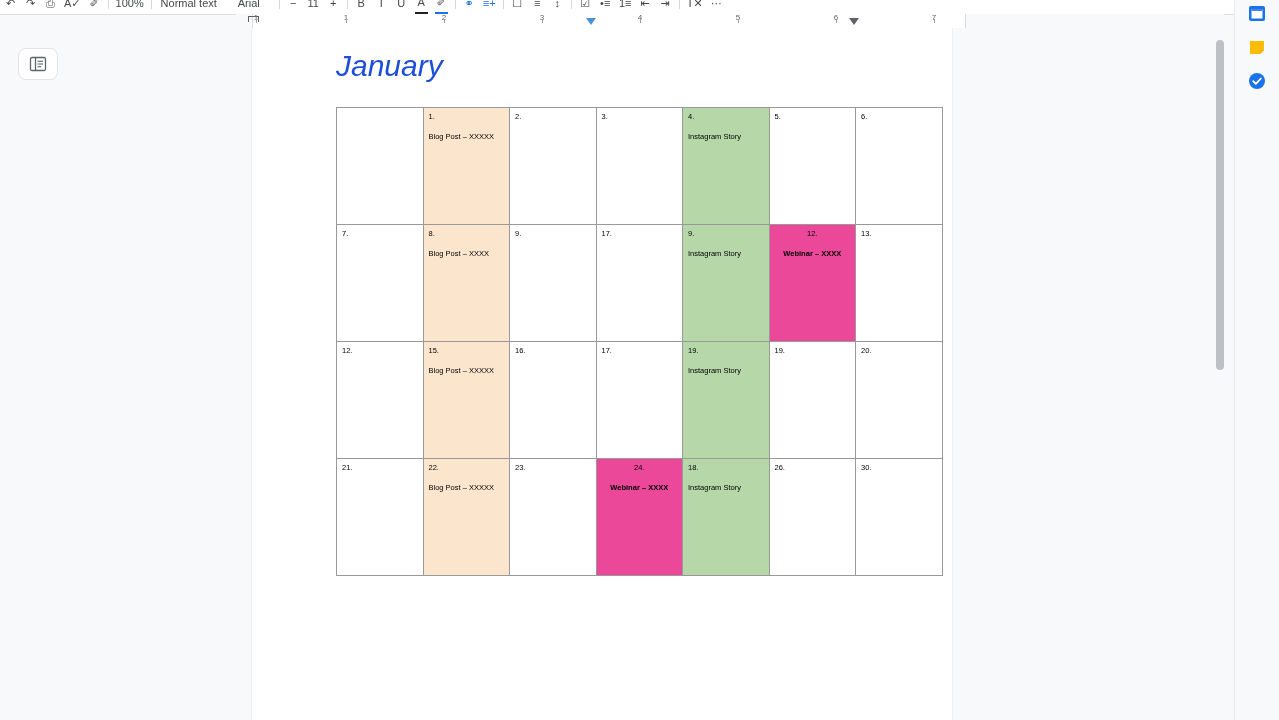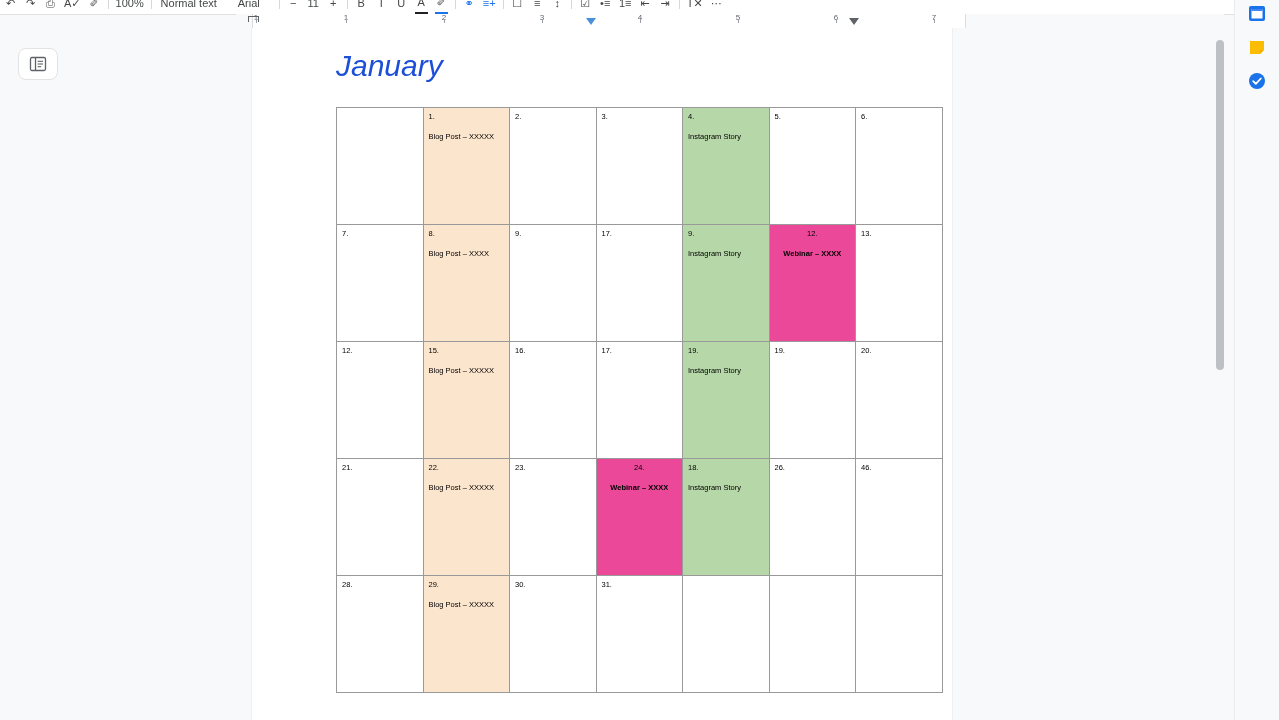--- a/index.html
+++ b/index.html
@@ -455,45 +455,21 @@
                   <span class="entry">Webinar – XXXX</span>
                 </td>
                 <td class="cell-green">
                   <span class="daynum">18.</span>
                   <span class="entry">Instagram Story</span>
                 </td>
                 <td class="">
                   <span class="daynum">26.</span>
                 </td>
                 <td class="w-narrow">
-                  <span class="daynum">46.</span>
-                </td>
-              </tr>
-              <tr class="row-short">
-                <td class="w-narrow">
-                  <span class="daynum">28.</span>
-                </td>
-                <td class="cell-yellow">
-                  <span class="daynum">29.</span>
-                  <span class="entry">Blog Post – XXXXX</span>
-                </td>
-                <td class="">
                   <span class="daynum">30.</span>
-                </td>
-                <td class="">
-                  <span class="daynum">31.</span>
-                </td>
-                <td class="">
-                  <span class="daynum"></span>
-                </td>
-                <td class="">
-                  <span class="daynum"></span>
-                </td>
-                <td class="w-narrow">
-                  <span class="daynum"></span>
                 </td>
               </tr>
             </tbody>
         </table>
       </div>
     </div>
   </div>
 
   <div class="outline-btn">
     <svg width="18" height="18" viewBox="0 0 18 18" aria-hidden="true">

